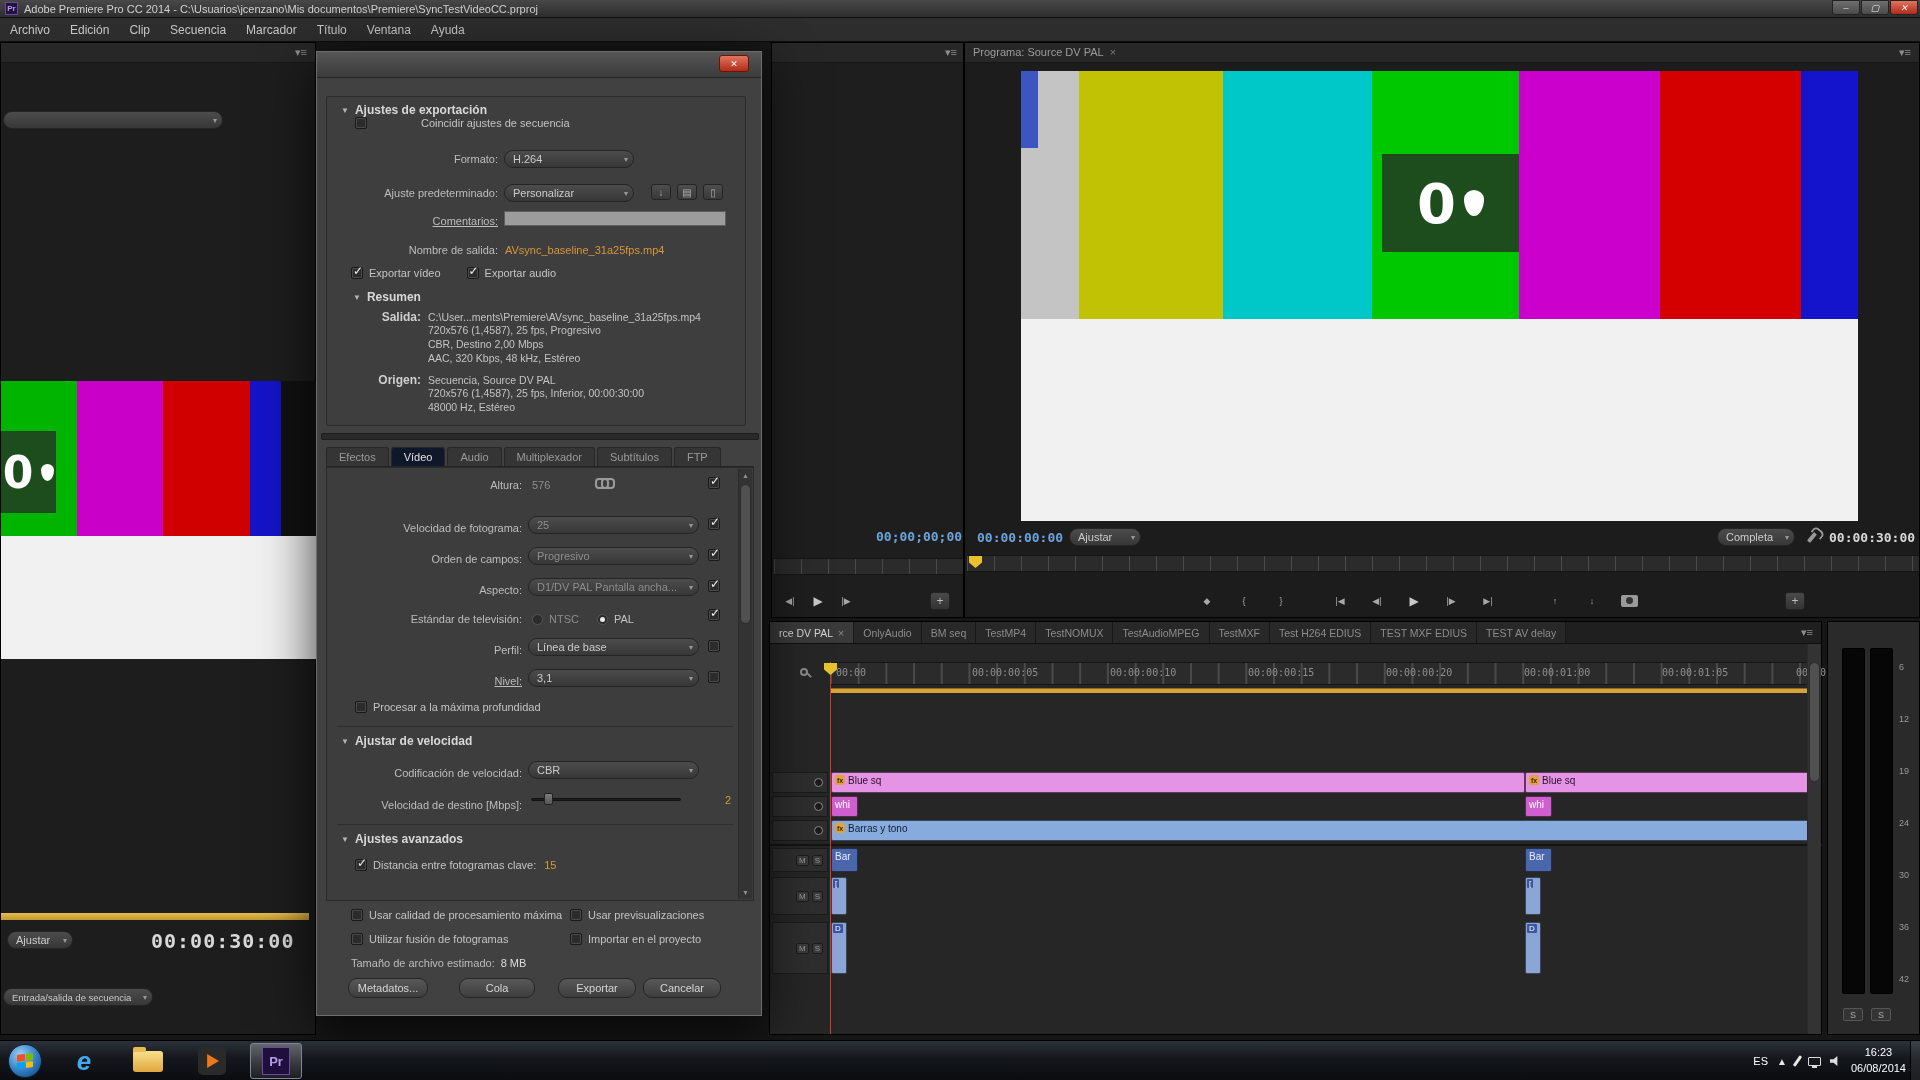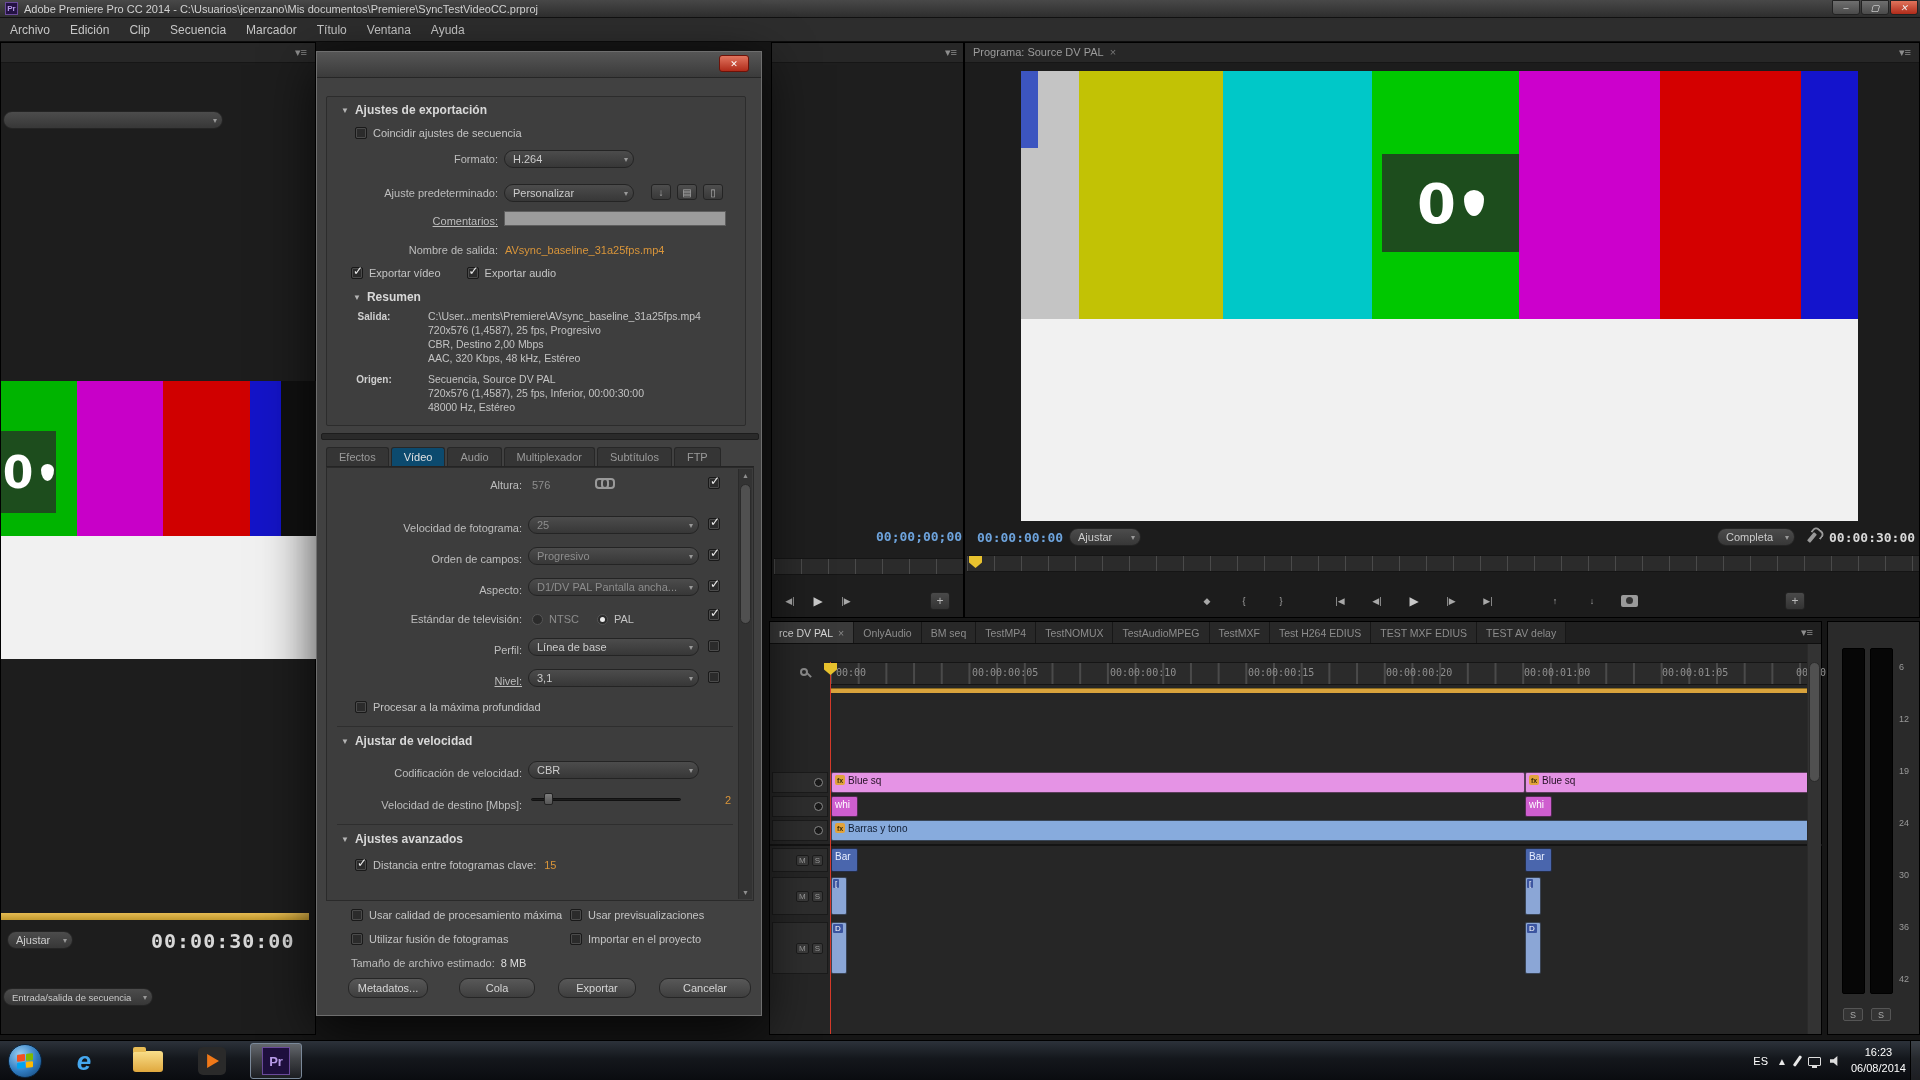--- a/index.html
+++ b/index.html
@@ -99,26 +99,26 @@
     clip-path:polygon(0 0,100% 0,100% 55%,50% 100%,0 55%); }
 
   
   .dlg { position:absolute; left:316px; top:51px; width:446px; height:965px; background:#414141;
     border:1px solid #6e6e6e; box-shadow:0 14px 50px rgba(0,0,0,.75); z-index:50; }
   .dlg-tb { position:absolute; left:0; top:0; right:0; height:26px; background:linear-gradient(#565656,#3b3b3b); border-bottom:1px solid #262626; }
   .dlg-close { position:absolute; right:12px; top:3px; width:30px; height:17px; border-radius:3px;
     background:linear-gradient(#e2755f,#b02b1a); border:1px solid #6e1208; color:#fff; font-size:9px;
     display:flex; align-items:center; justify-content:center; }
   .box { position:absolute; background:#3e3e3e; border:1px solid #2c2c2c; border-radius:2px; }
-  .sumlbl { width:94px; text-align:center; font-size:10px; font-weight:bold; color:#cfcfcf; flex:none; }
+  .sumlbl { width:94px; text-align:right; font-size:12px; font-weight:bold; color:#cfcfcf; flex:none; }
   .sumtxt { margin-left:7px; font-size:10.5px; color:#c3c3c3; white-space:nowrap; }
   .dtabbar { position:absolute; display:flex; align-items:flex-end; border-bottom:1px solid #242424; }
   .dtab { padding:3px 12px; font-size:11px; color:#9a9a9a; background:#353535; border:1px solid #272727;
     border-bottom:none; border-radius:3px 3px 0 0; margin-right:2px; }
-  .dtab.active { background:#0c4a6e; color:#e2e2e2; }
+  .dtab.active { background:#0f172a; color:#e2e2e2; }
   .tabbox { position:absolute; background:#3d3d3d; border:1px solid #2a2a2a; }
   .divline { position:absolute; left:10px; right:20px; height:1px; background:#2e2e2e; }
   .slider { position:absolute; height:14px; }
   .sl-track { position:absolute; left:0; right:0; top:6px; height:3px; background:#1d1d1d; border-radius:2px; border:1px solid #111; }
   .sl-handle { position:absolute; top:1px; width:9px; height:12px; background:linear-gradient(#7d7d7d,#555);
     border:1px solid #222; border-radius:2px; }
   .btn { position:absolute; height:20px; background:linear-gradient(#585858,#3e3e3e); border:1px solid #262626;
     border-radius:9px; color:#d6d6d6; font-size:11px; display:flex; align-items:center; justify-content:center; }
   .sbar { position:absolute; background:#333; border-left:1px solid #2a2a2a; }
   .sthumb { position:absolute; left:1px; right:1px; background:#505050; border-radius:6px; border:1px solid #2a2a2a; }
@@ -447,21 +447,21 @@
       <div class="dlg-close">
           <span>✕</span>
         </div>
     </div>
 
     <div class="box" style="left:9px;top:44px;width:420px;height:330px;">
       <div class="sec-h" style="left:14px;top:6px;">
         <i>▼</i>
           <span>Ajustes de exportación</span>
       </div>
-      <div class="frow" style="top:30px;padding-left:28px;">
+      <div class="frow" style="top:20px;padding-left:28px;gap:48px;">
         <span class="cb"></span>
         <span class="lbl11">Coincidir ajustes de secuencia</span>
       </div>
       <div class="frow" style="top:56px;">
         <span class="flbl" style="width:171px;">Formato:</span>
       </div>
       <div class="dd" style="left:177px;top:53px;width:130px;">
         <span>H.264</span>
           <i>▾</i>
       </div>
@@ -691,21 +691,21 @@
     </div>
     <div class="btn" style="left:31px;top:926px;width:80px;">
         <span>Metadatos...</span>
       </div>
     <div class="btn" style="left:142px;top:926px;width:76px;">
         <span>Cola</span>
       </div>
     <div class="btn" style="left:241px;top:926px;width:78px;">
         <span>Exportar</span>
       </div>
-    <div class="btn" style="left:342px;top:926px;width:92px;">
+    <div class="btn" style="left:326px;top:926px;width:78px;">
         <span>Cancelar</span>
       </div>
   </div>
 
   <div class="taskbar">
     <div class="orb">
       <span class="flag">
         <span style="background:#f25022;"></span>
           <span style="background:#7fba00;"></span>
         <span style="background:#00a4ef;"></span>

